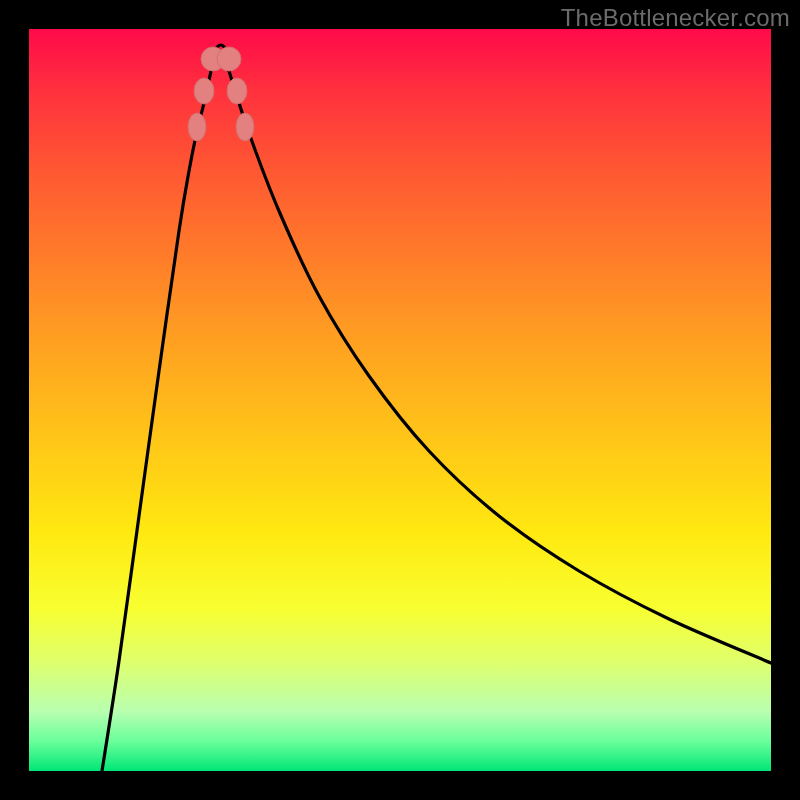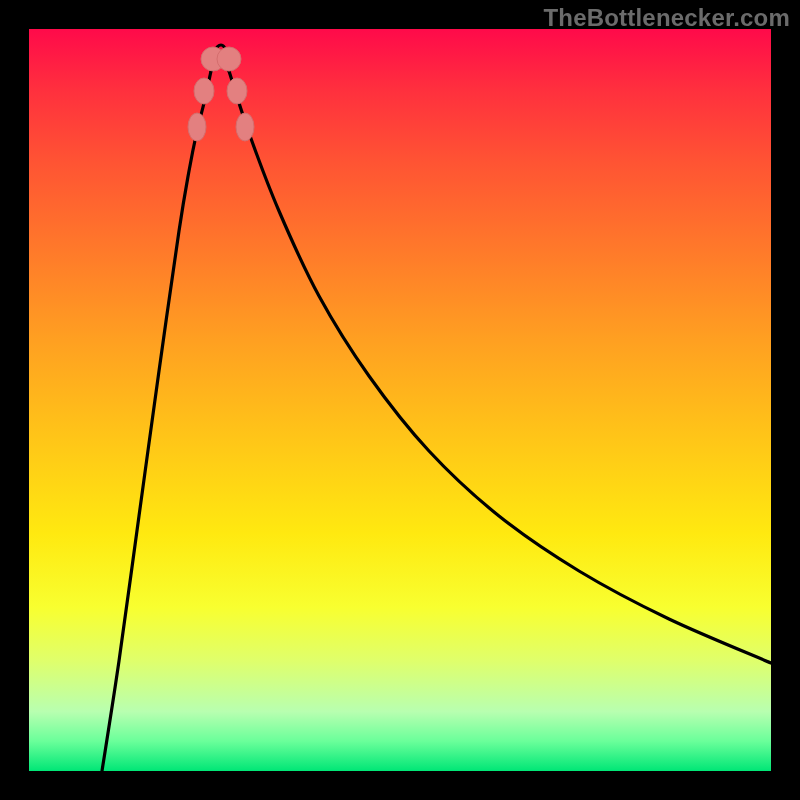--- a/index.html
+++ b/index.html
@@ -42,21 +42,21 @@
     inset: 0;
     width: 100%;
     height: 100%;
   }
   .watermark {
     position: absolute;
     top: 4px;
     right: 10px;
     color: #6b6b6b;
     font-size: 24px;
-    font-weight: 700;
+    font-weight: 400;
     letter-spacing: 0.2px;
     user-select: none;
   }
 </style>
 </head>
 <body>
 
 <div class="watermark">TheBottlenecker.com</div>
 
 <div class="frame">

